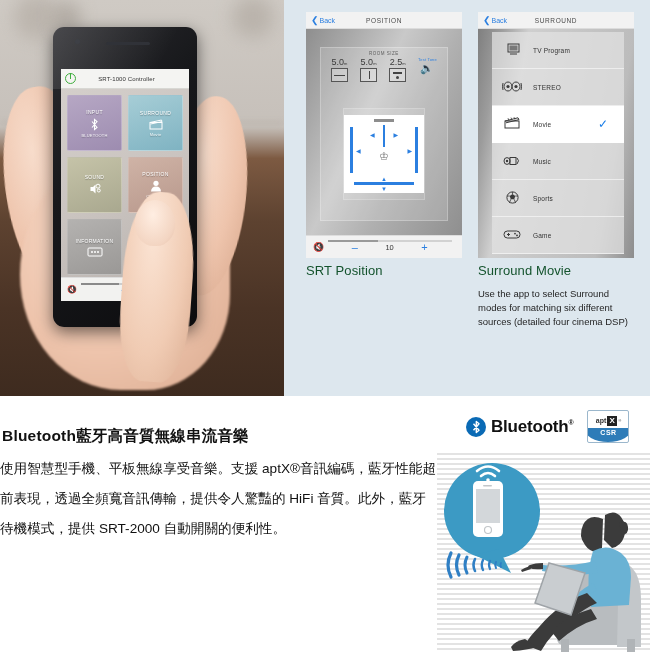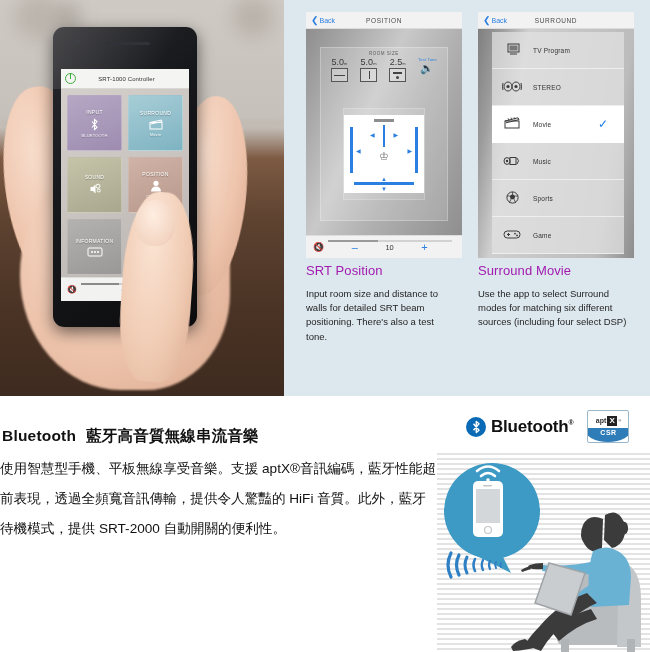--- a/index.html
+++ b/index.html
@@ -225,31 +225,31 @@
   }
   .sur-row.sel { background:#ffffff; }
   .sur-ico { width:22px; color:#3a3a3a; font-size:12px; line-height:12px; text-align:center; }
   .sur-lab { margin-left:10px; font-size:6.5px; color:#333; letter-spacing:.2px; }
   .sur-check { position:absolute; right:16px; color:#1a7ee8; font-size:12px; line-height:12px; }
 
   
   .cap { position:absolute; top:263px; width:150px; }
   .cap.c1 { left:306px; }
   .cap.c2 { left:478px; }
-  .cap h3 { font-size:13px; font-weight:400; color:#a21caf; margin-bottom:9px;
+  .cap h3 { font-size:13px; font-weight:400; color:#14532d; margin-bottom:9px;
             font-family:"Liberation Sans", sans-serif; letter-spacing:.1px; }
   .cap p { font-size:9.5px; line-height:14.2px; color:#1f1f1f; }
 
   
   .bt-section { position:absolute; left:0; top:396px; width:650px; height:256px; background:#fff; }
   .bt-title {
     position:absolute; left:2px; top:30px; font-size:15.5px; color:#111;
     font-weight:bold; letter-spacing:.2px;
   }
-  .bt-title .zh { margin-left:10px; }
+  .bt-title .zh { }
   .bt-body {
     position:absolute; left:0px; top:58px; width:436px;
     font-size:13.6px; line-height:30px; color:#111;
   }
   .logos { position:absolute; left:466px; top:14px; display:flex; align-items:center; gap:14px; }
   .bt-logo { display:flex; align-items:center; gap:5px; }
   .bt-mark {
     width:20px; height:20px; border-radius:50%;
     background:#0a6ab5; display:flex; align-items:center; justify-content:center;
     color:#fff; font-size:13px; line-height:13px;
@@ -539,25 +539,24 @@
             </div>
             <div class="sur-lab">Game</div>
           </div>
 
         </div>
       </div>
     </div>
 
     <div class="cap c1">
       <h3>SRT Position</h3>
-      <p>Input room size and distance to walls for detailed SRT beam positioning. There's also a test tone.</p>
     </div>
     <div class="cap c2">
       <h3>Surround Movie</h3>
-      <p>Use the app to select Surround modes for matching six different sources (including four select DSP)</p>
+      <p>Use the app to select Surround modes for matching six different sources (detailed four cinema DSP)</p>
     </div>
   </div>
 
   <div class="bt-section">
 
     <div class="bt-title">
       <span>Bluetooth</span><span class="zh">藍牙高音質無線串流音樂</span>
     </div>
 
     <div class="bt-body">使用智慧型手機、平板無線享受音樂。支援 aptX®音訊編碼，藍牙性能超前表現，透過全頻寬音訊傳輸，提供令人驚豔的 HiFi 音質。此外，藍牙待機模式，提供 SRT-2000 自動開關的便利性。</div>

